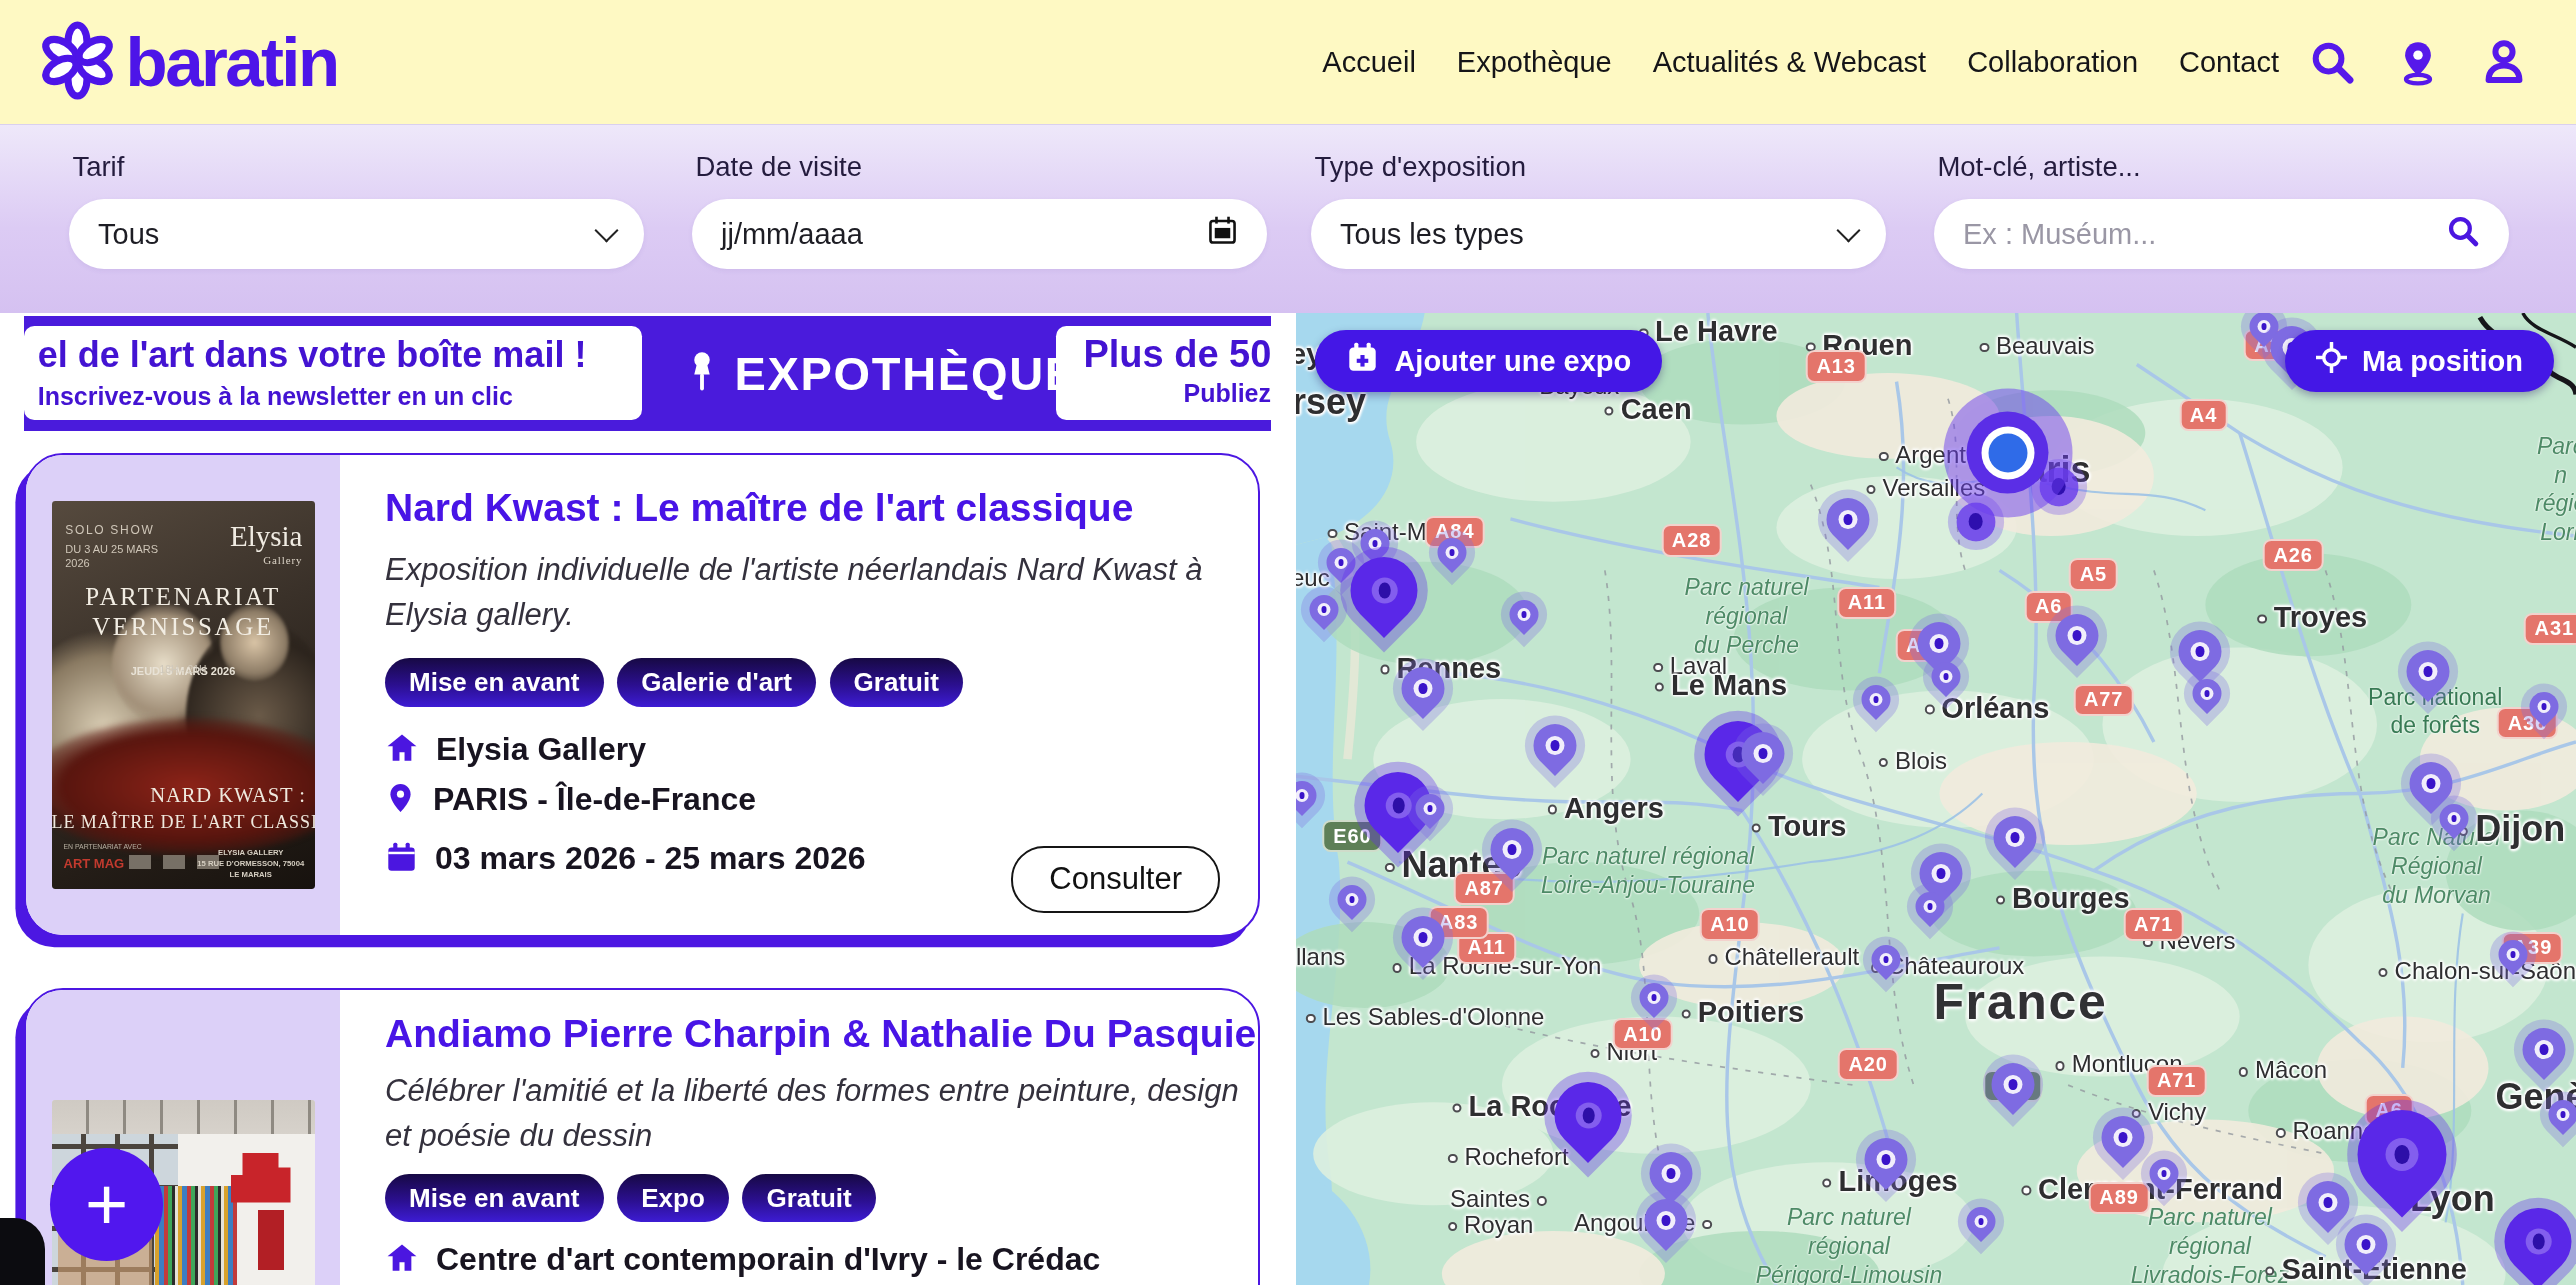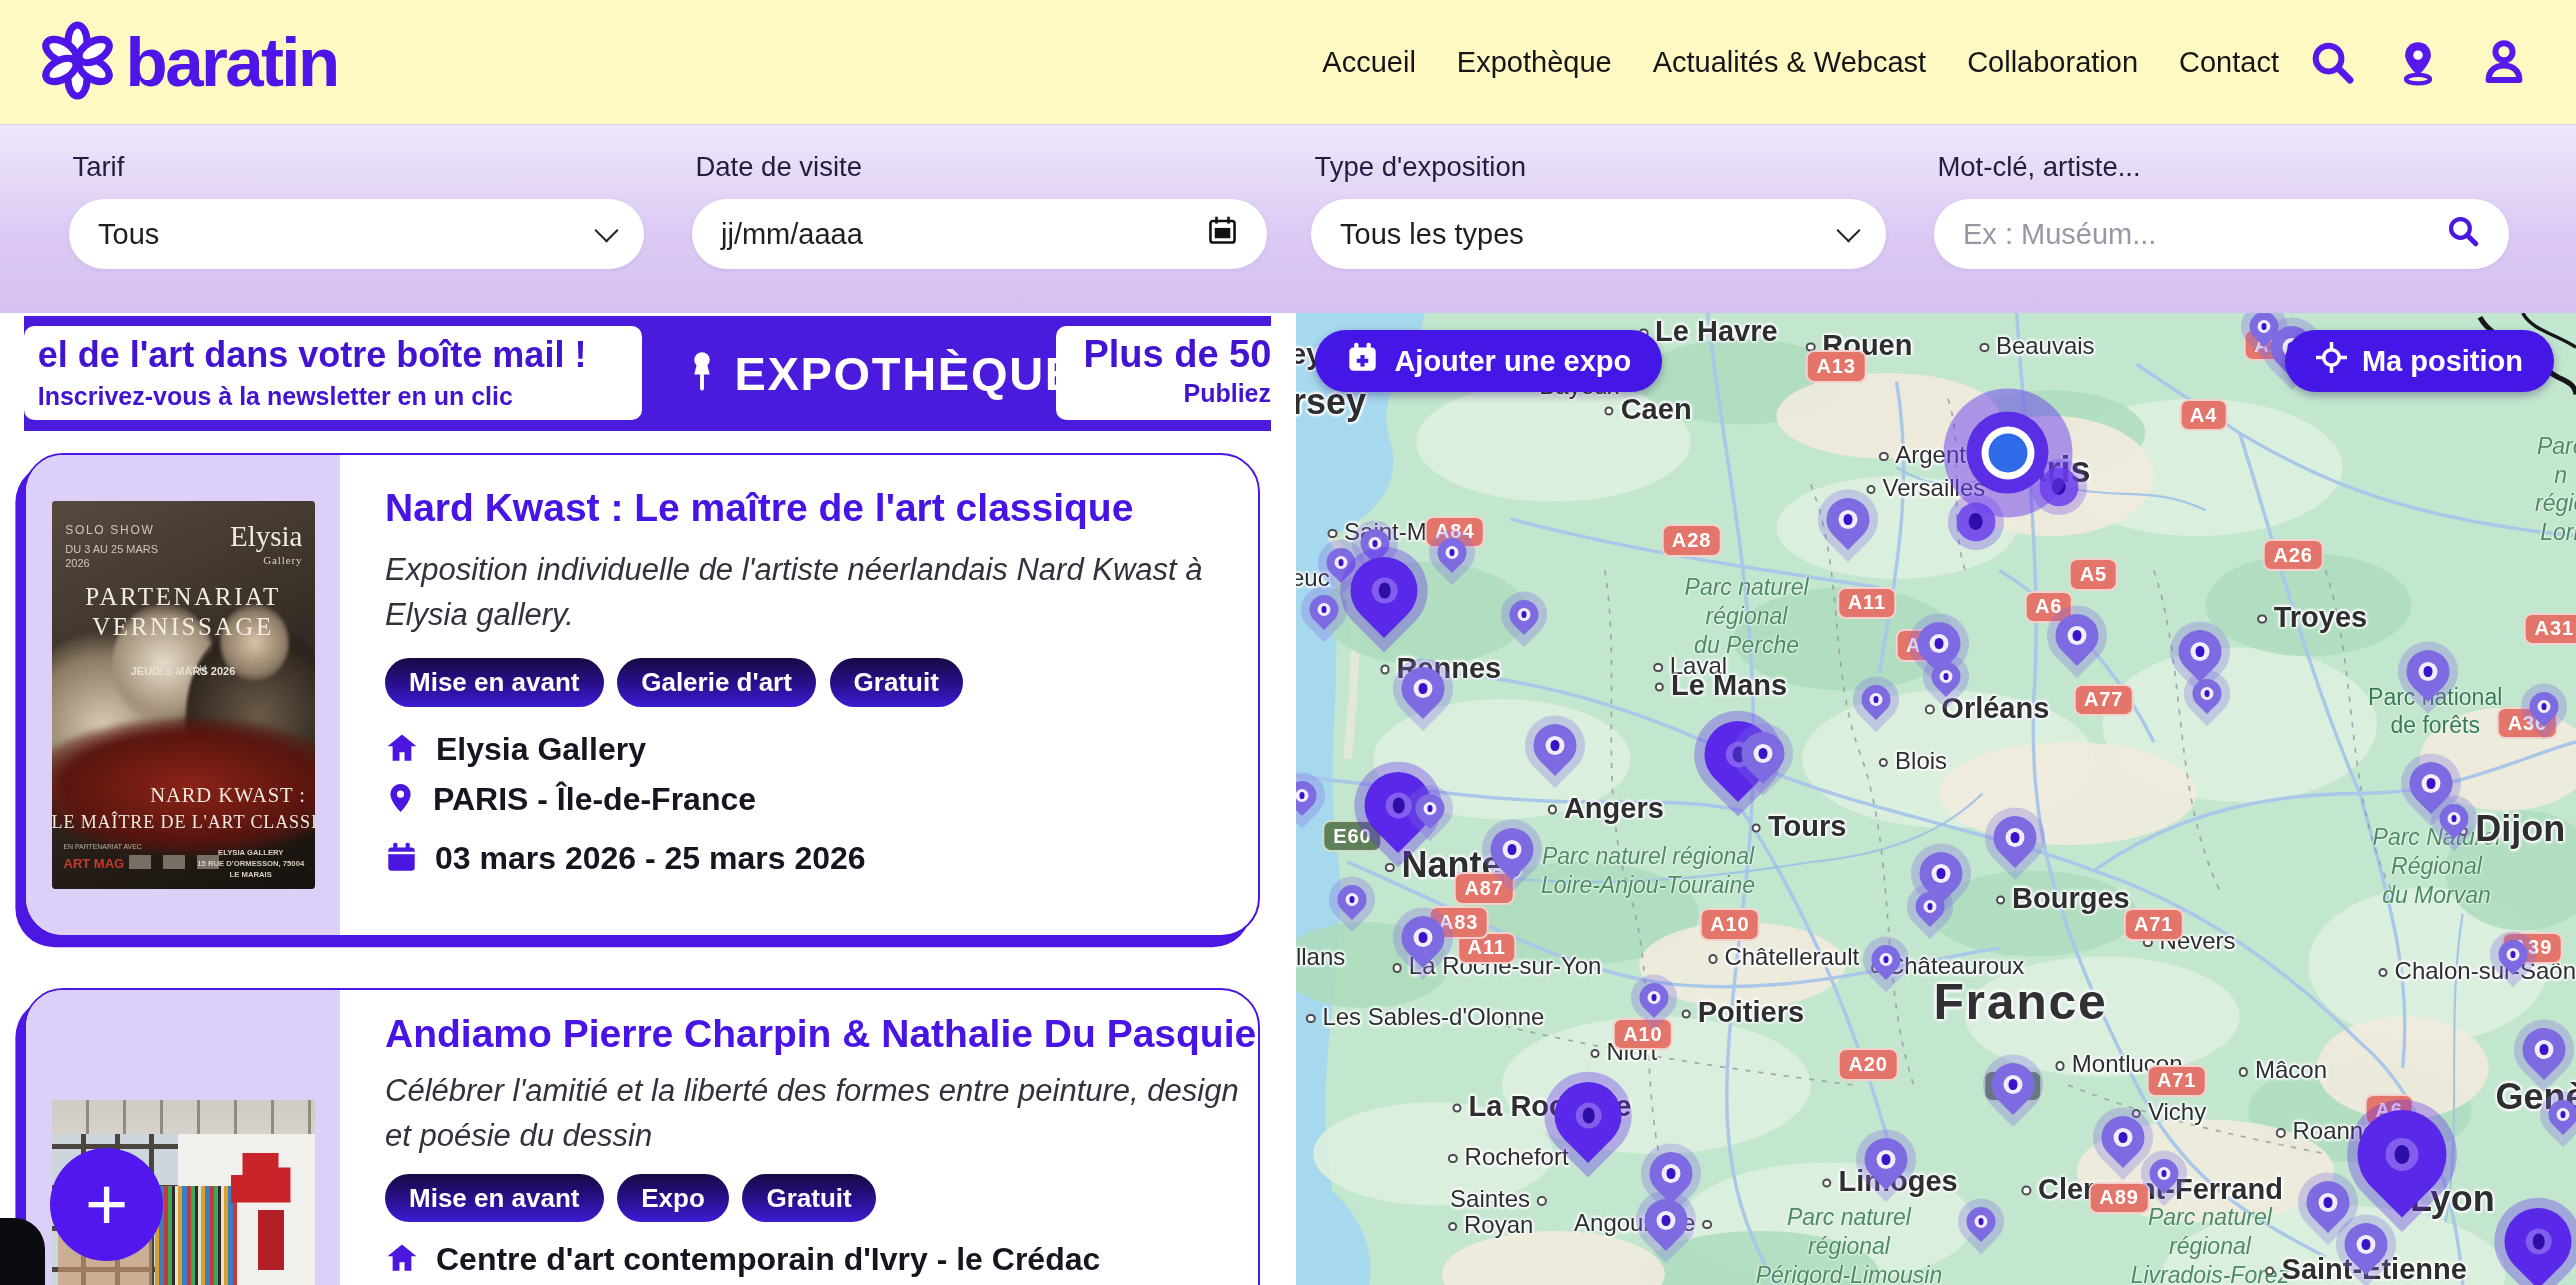--- a/index.html
+++ b/index.html
@@ -329,20 +329,21 @@
       </div>
       <div class="crow" style="margin-top:22px;">
         <span><svg viewBox="0 0 40 40" width="33" height="33">
               <rect x="4" y="8" width="32" height="28" rx="4" fill="#4b16e0"></rect>
               <rect x="10" y="2" width="5" height="9" rx="2" fill="#4b16e0"></rect>
               <rect x="25" y="2" width="5" height="9" rx="2" fill="#4b16e0"></rect>
               <rect x="4" y="13" width="32" height="3" fill="#fff"></rect>
             </svg></span>
         <span class="txt">03 mars 2026  -  25 mars 2026</span>
       </div>
+      <button class="consult">Consulter</button>
     </div>
   </div>
 
   <div class="card card2">
     <div class="cimg">
       <div class="photo">
         <div class="ph-ceil"></div>
         <div class="ph-win"></div>
         <div class="ph-bldg"></div>
         <div class="ph-wall"></div>

